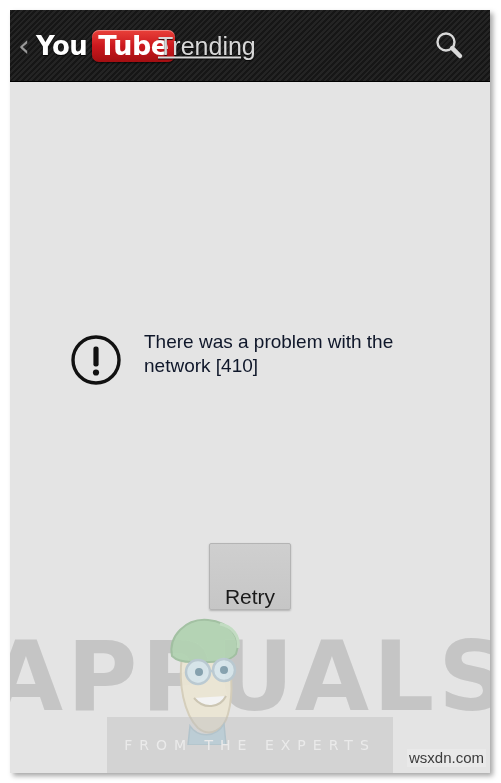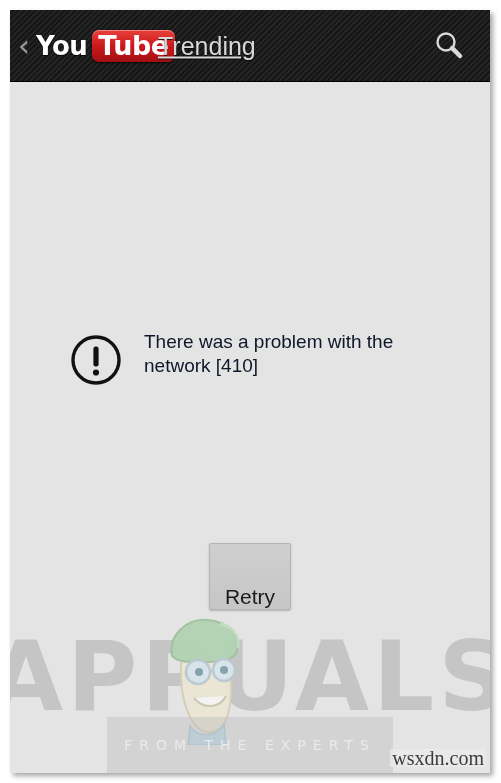--- a/index.html
+++ b/index.html
@@ -221,22 +221,22 @@
     height: 135px;
     opacity: 0.95;
   }
 
   
   #site-watermark {
     position: absolute;
     right: 4px;
     bottom: 6px;
     color: #3c3c3c;
-    font-family: Liberation Serif, serif;
-    font-size: 20px;
+    font-family: Liberation Sans, sans-serif;
+    font-size: 15px;
     background: rgba(235,235,235,0.75);
     padding: 0 2px;
     line-height: 18px;
     white-space: nowrap;
   }
 </style>
 </head>
 <body>
 
 <div id="screen">

